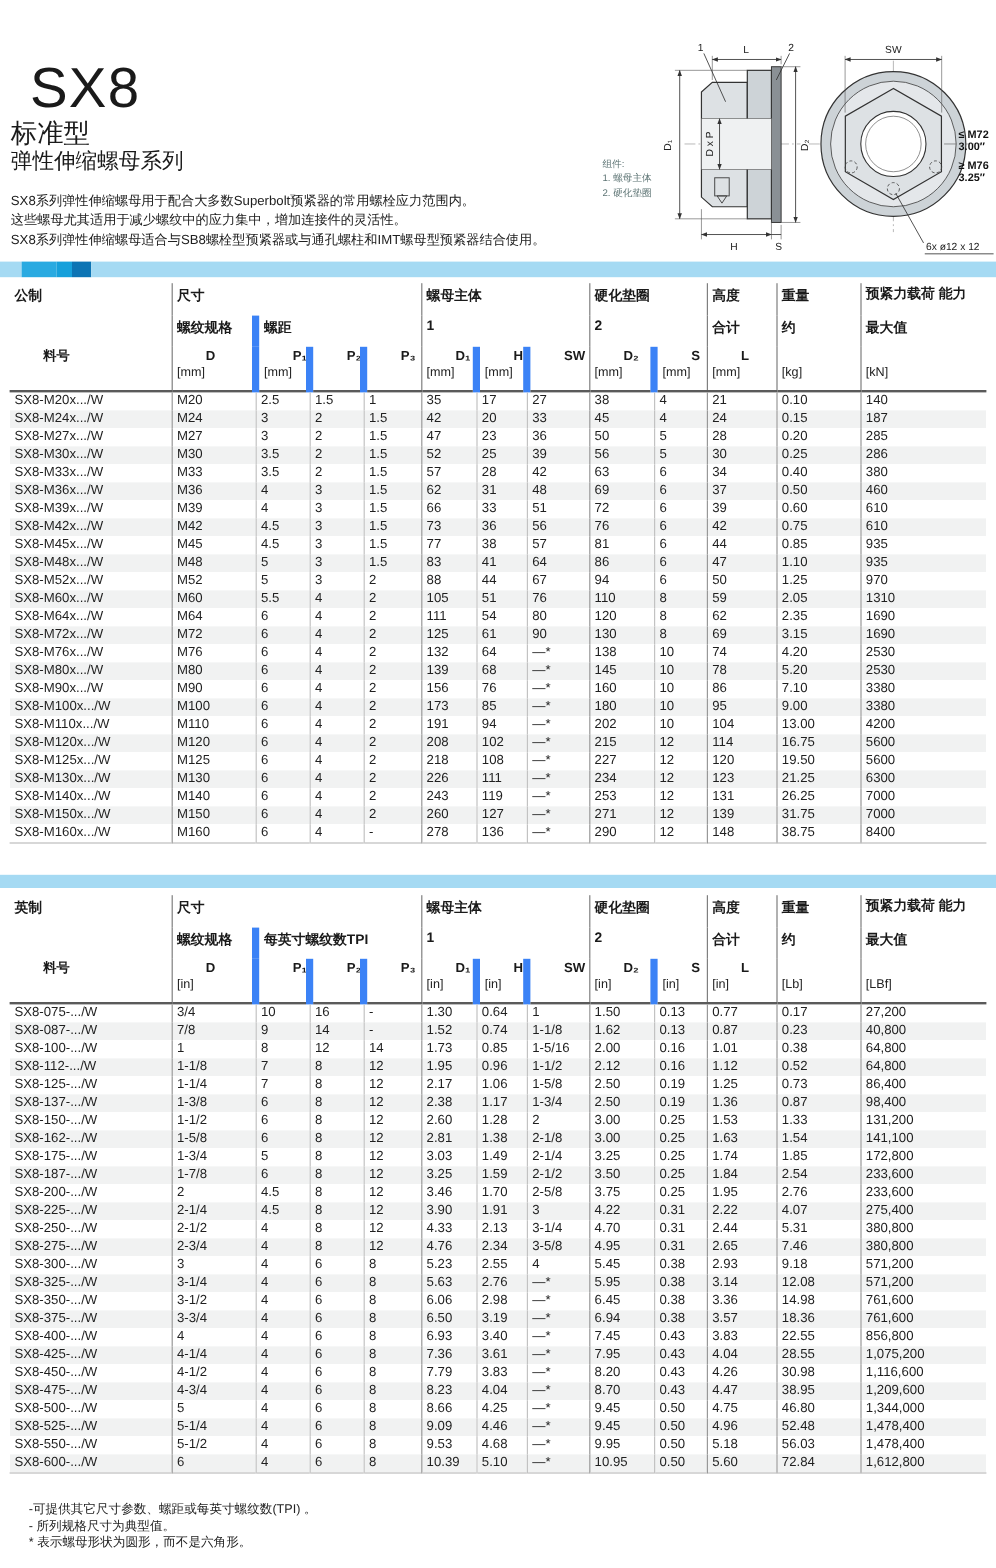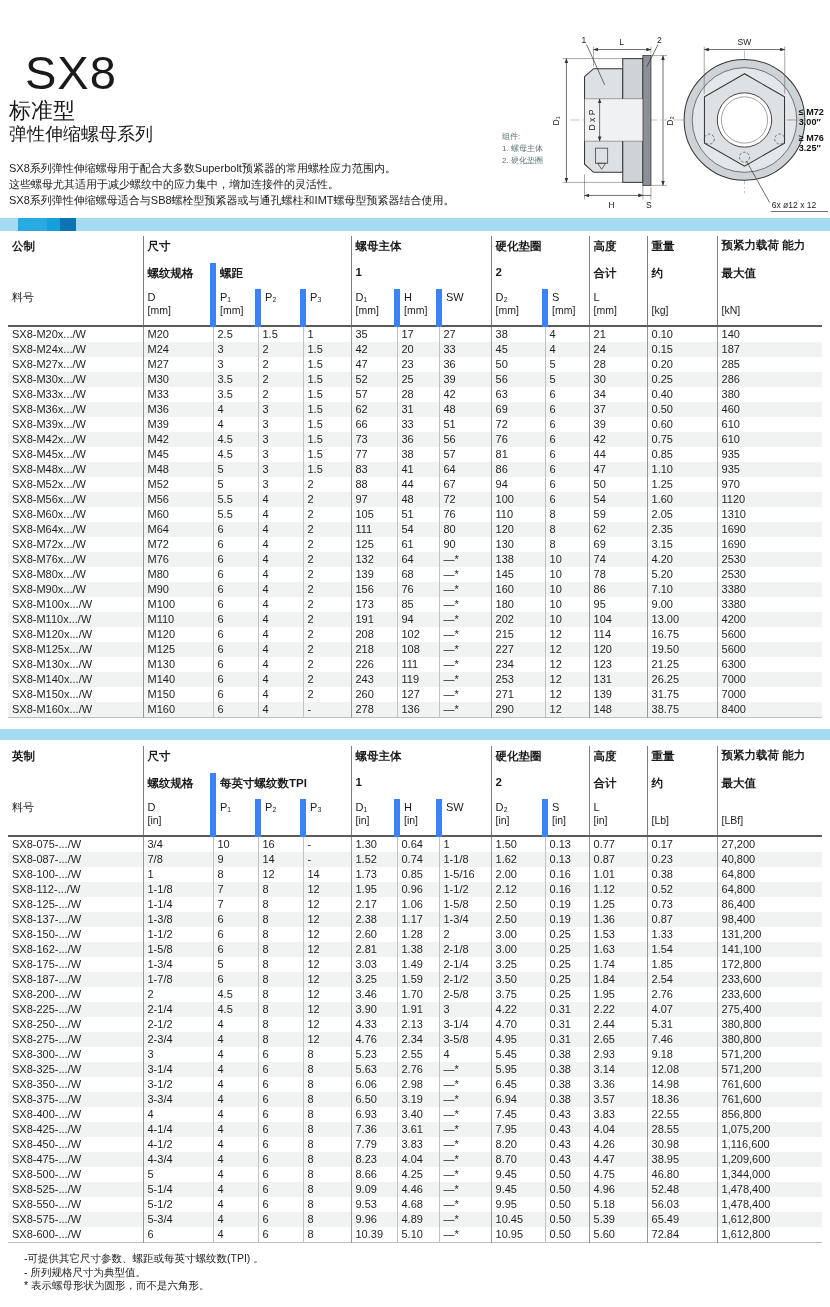--- a/index.html
+++ b/index.html
@@ -23,21 +23,21 @@
 
   table.tbl{position:absolute;left:8px;width:814px;border-collapse:collapse;table-layout:fixed;
             font-size:11px;border-bottom:1px solid #bdbdbd;}
   #metric{top:236px;}
   #imperial{top:746px;}
   .tbl th,.tbl td{text-align:left;padding:0 4px;vertical-align:top;overflow:hidden;white-space:nowrap;}
   .tbl thead th{font-weight:bold;font-size:11.5px;padding-top:3px;}
   .tbl tr.gr th{height:24px;}
   .tbl tr.sr th{height:23px;}
   .tbl tr.ur th{height:34px;padding-top:2px;border-bottom:2px solid #5a5a5a;}
-  .hl{font-weight:normal;font-size:11px;line-height:13px;min-height:13px;}
+  .hl{font-weight:bold;font-size:11px;line-height:13px;min-height:13px;margin-left:24px;}
   .hu{font-weight:normal;font-size:10.5px;line-height:13px;color:#222;}
   .sec{font-size:12px;}
   .ctr{text-align:center;}
   .pre{white-space:pre-line;line-height:13px;}
   thead .gb{border-left:1px solid #7f7f7f;}
   thead .lb{border-left:6px solid #3b82f6;}
   tbody .gb{border-left:1px solid #989898;}
   tbody .lb{border-left:1px solid #c2c2c2;}
   .tbl tbody td{height:15px;line-height:15px;color:#1f1f1f;}
   .tbl tbody tr:nth-child(even){background:#f1f2f2;}
@@ -419,35 +419,20 @@
           <td class="gb">88</td>
           <td class="lb">44</td>
           <td class="lb">67</td>
           <td class="gb">94</td>
           <td class="lb">6</td>
           <td class="gb">50</td>
           <td class="gb">1.25</td>
           <td class="gb">970</td>
         </tr>
         <tr>
-          <td>SX8-M56x.../W</td>
-          <td class="gb">M56</td>
-          <td class="lb">5.5</td>
-          <td class="lb">4</td>
-          <td class="lb">2</td>
-          <td class="gb">97</td>
-          <td class="lb">48</td>
-          <td class="lb">72</td>
-          <td class="gb">100</td>
-          <td class="lb">6</td>
-          <td class="gb">54</td>
-          <td class="gb">1.60</td>
-          <td class="gb">1120</td>
-        </tr>
-        <tr>
           <td>SX8-M60x.../W</td>
           <td class="gb">M60</td>
           <td class="lb">5.5</td>
           <td class="lb">4</td>
           <td class="lb">2</td>
           <td class="gb">105</td>
           <td class="lb">51</td>
           <td class="lb">76</td>
           <td class="gb">110</td>
           <td class="lb">8</td>
@@ -1117,35 +1102,20 @@
           <td class="gb">9.53</td>
           <td class="lb">4.68</td>
           <td class="lb">—*</td>
           <td class="gb">9.95</td>
           <td class="lb">0.50</td>
           <td class="gb">5.18</td>
           <td class="gb">56.03</td>
           <td class="gb">1,478,400</td>
         </tr>
         <tr>
-          <td>SX8-575-.../W</td>
-          <td class="gb">5-3/4</td>
-          <td class="lb">4</td>
-          <td class="lb">6</td>
-          <td class="lb">8</td>
-          <td class="gb">9.96</td>
-          <td class="lb">4.89</td>
-          <td class="lb">—*</td>
-          <td class="gb">10.45</td>
-          <td class="lb">0.50</td>
-          <td class="gb">5.39</td>
-          <td class="gb">65.49</td>
-          <td class="gb">1,612,800</td>
-        </tr>
-        <tr>
           <td>SX8-600-.../W</td>
           <td class="gb">6</td>
           <td class="lb">4</td>
           <td class="lb">6</td>
           <td class="lb">8</td>
           <td class="gb">10.39</td>
           <td class="lb">5.10</td>
           <td class="lb">—*</td>
           <td class="gb">10.95</td>
           <td class="lb">0.50</td>

